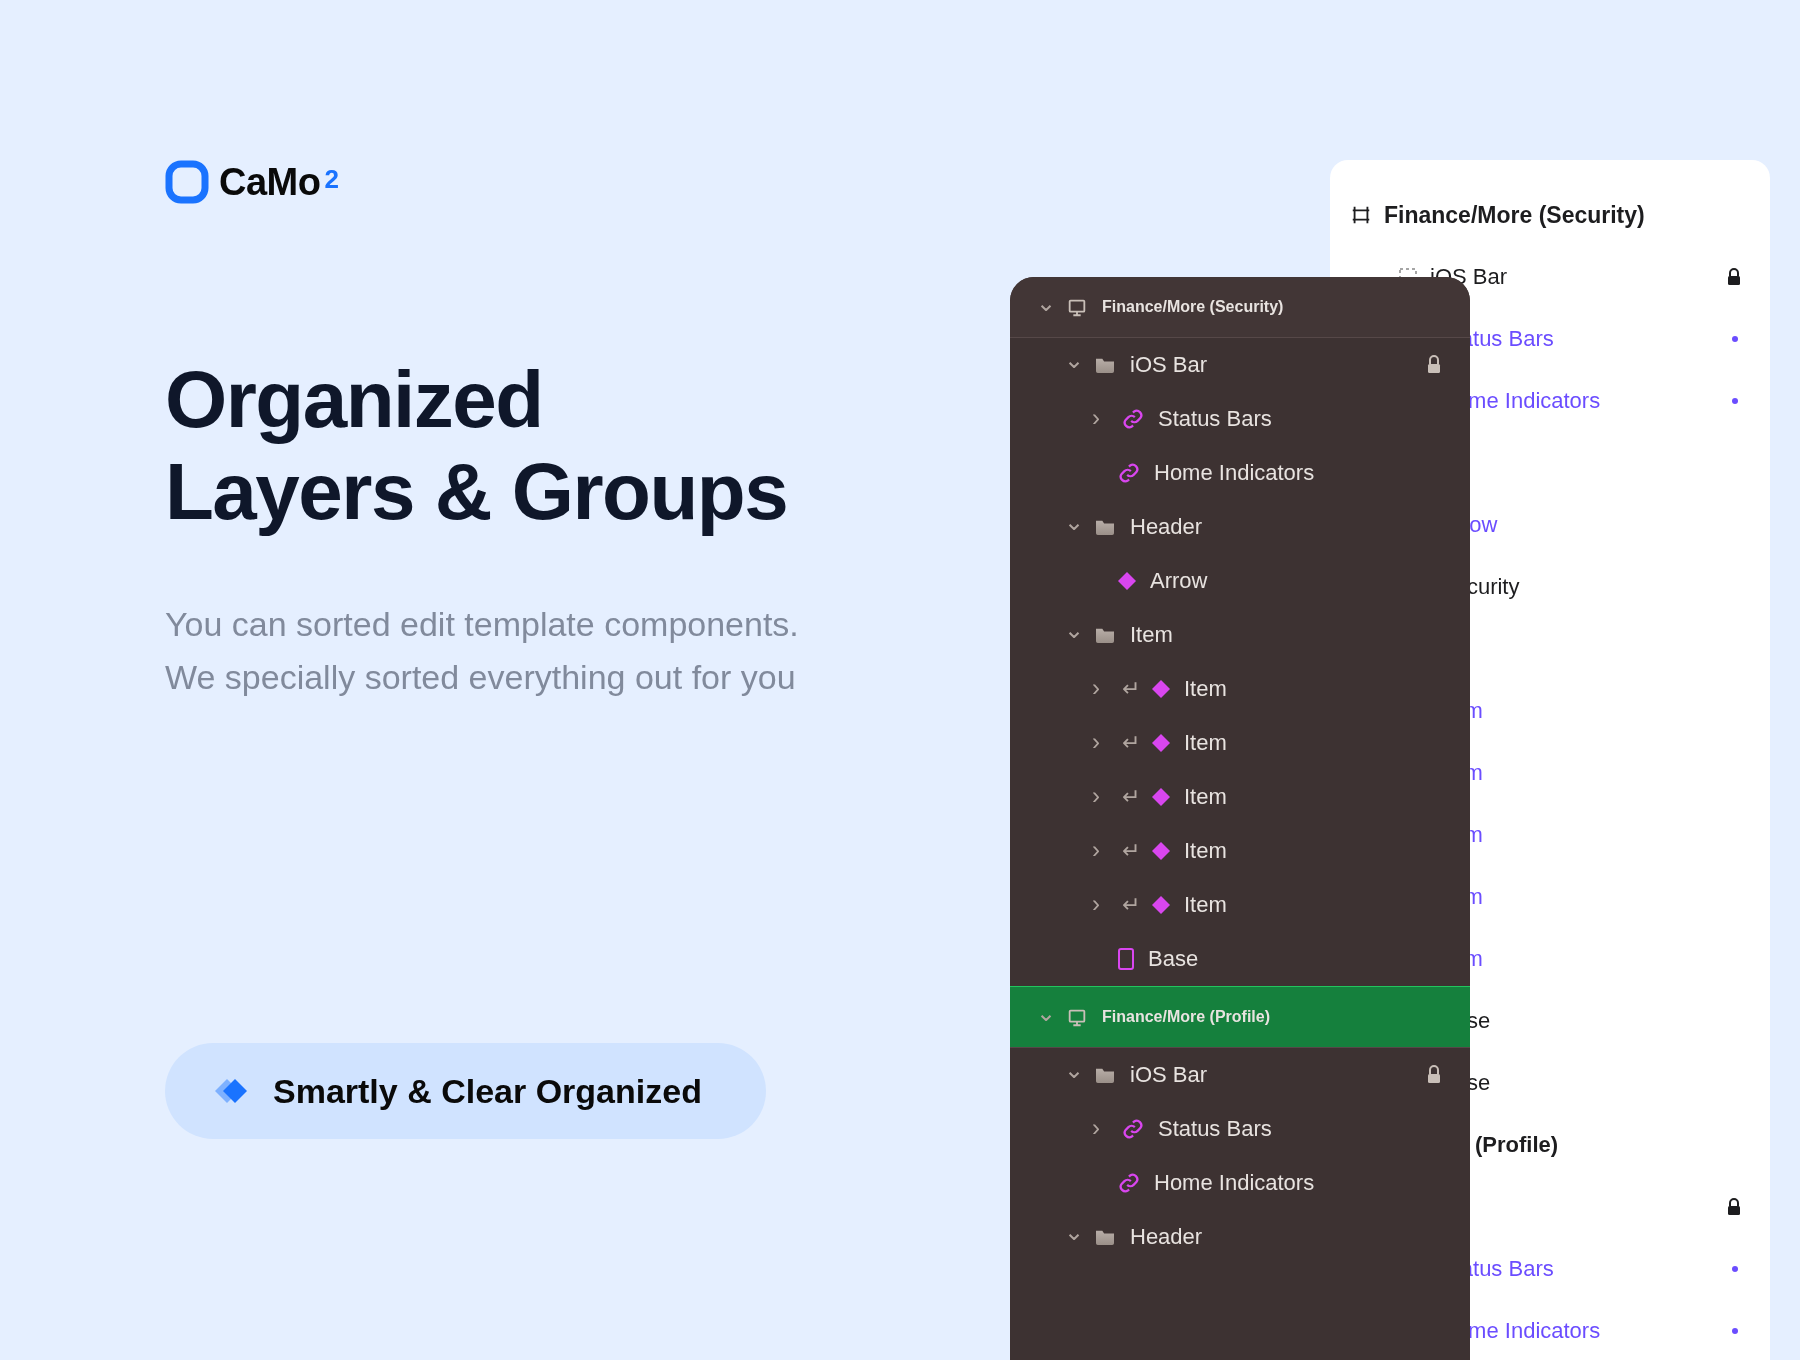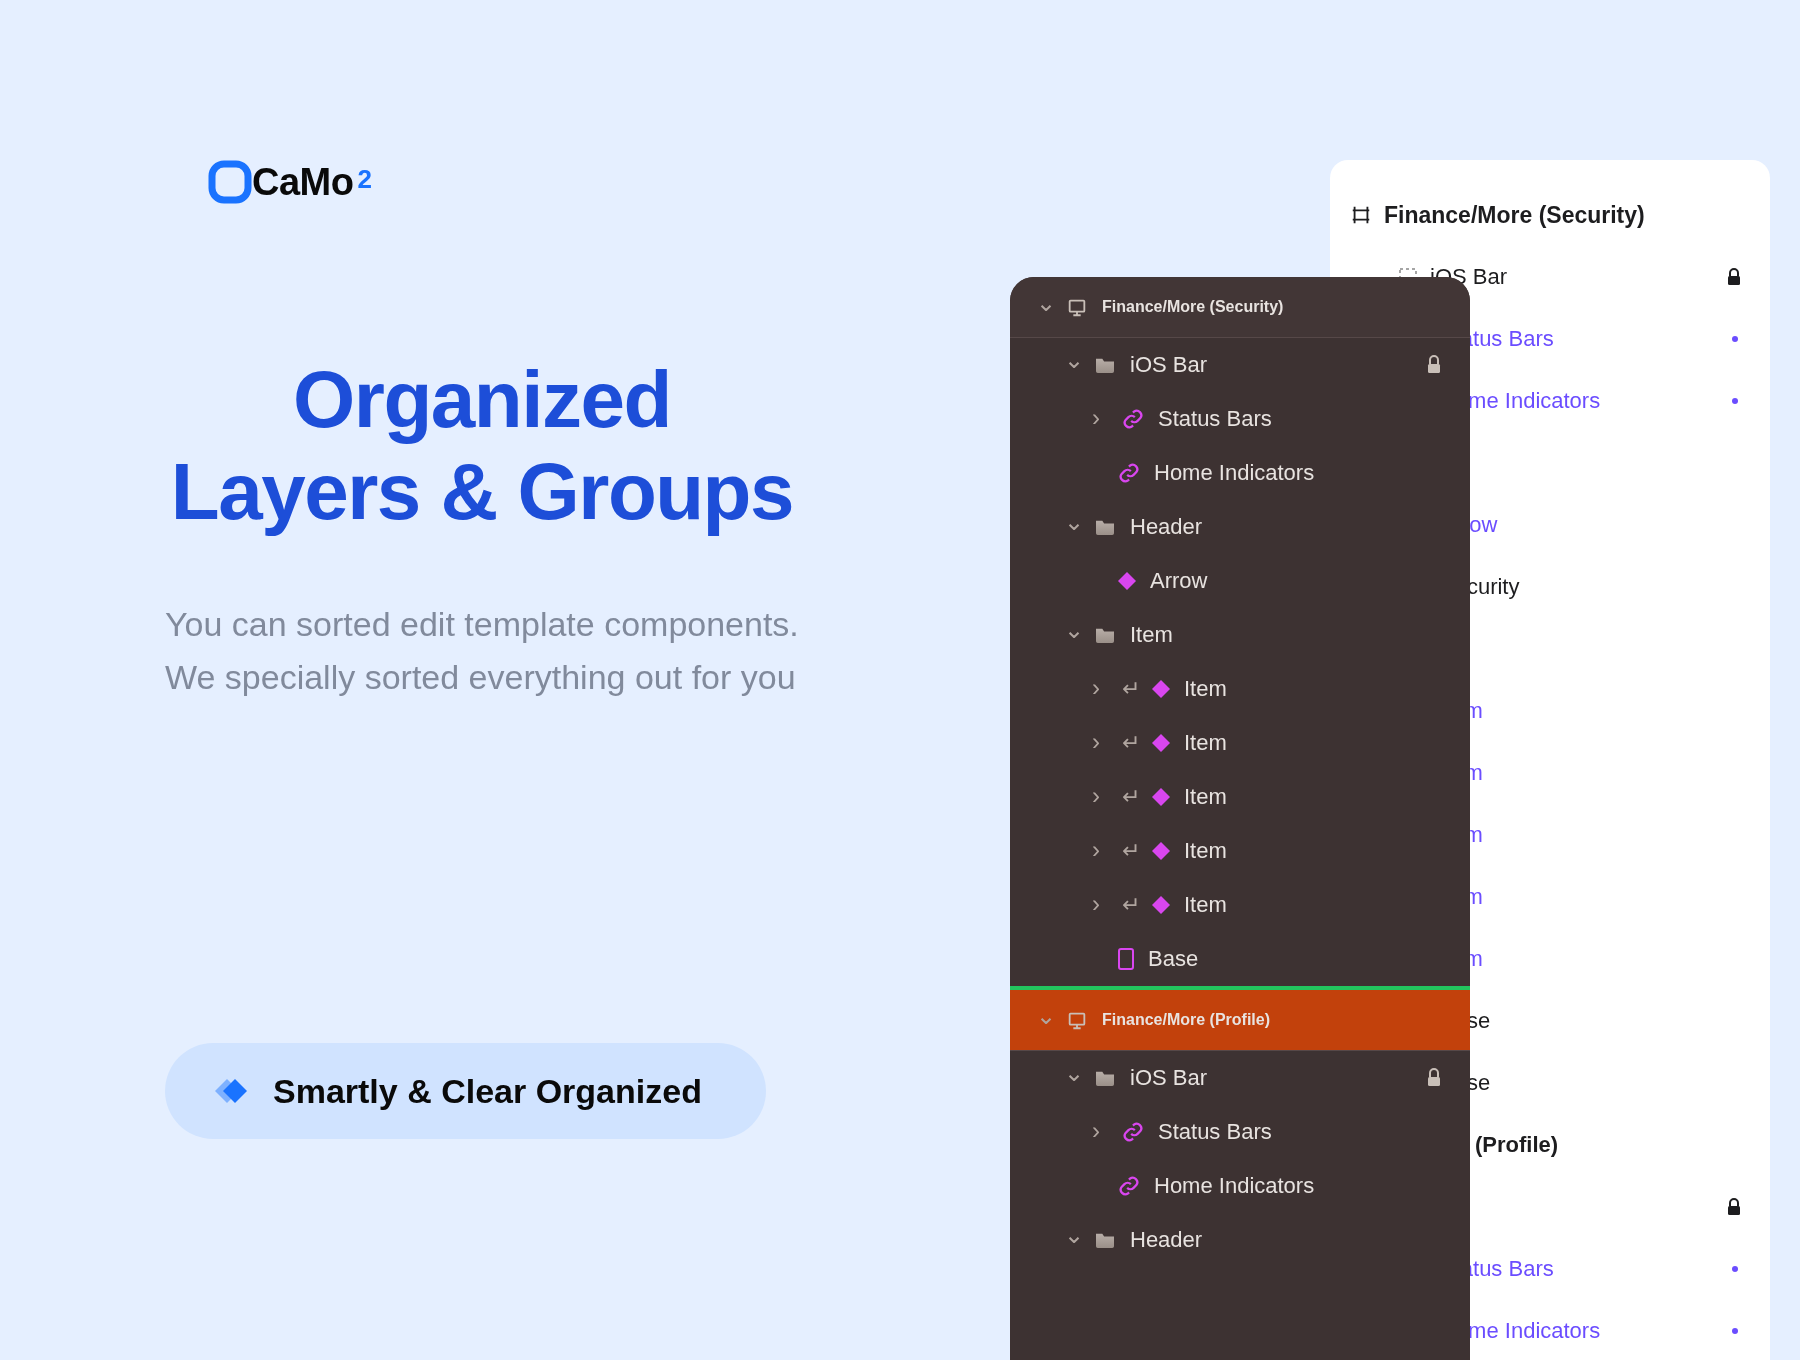--- a/index.html
+++ b/index.html
@@ -12,21 +12,21 @@
   position: relative;
 }
 .content {
   position: absolute;
   left: 165px;
   top: 160px;
 }
 .logo-row {
   display: flex;
   align-items: center;
-  margin-left: 43px;
+  gap: 10px;
 }
 .logo-mark {
   width: 44px; height: 44px;
 }
 .logo-text {
   font-size: 38px;
   font-weight: 700;
   color: #0a0a0a;
   letter-spacing: -0.5px;
 }
@@ -34,24 +34,23 @@
   font-size: 26px;
   font-weight: 700;
   color: #1a73ff;
   vertical-align: super;
   margin-left: 4px;
 }
 .headline {
   margin-top: 150px;
   font-size: 80px;
   font-weight: 700;
-  color: #1d4ed8;
+  color: #0f172a;
   line-height: 1.15;
   letter-spacing: -1.5px;
-  text-align: center;
 }
 .sub {
   margin-top: 60px;
   font-size: 34px;
   color: #818a9c;
   line-height: 1.55;
   font-weight: 400;
 }
 .pill {
   margin-top: 340px;
@@ -109,21 +108,21 @@
   height: 1083px;
 }
 .dp-header {
   display: flex;
   align-items: center;
   gap: 14px;
   padding: 18px 26px;
   background: #423636;
   border-bottom: 1px solid #564848;
 }
-.dp-header.alt { background: #c2410c; border-top: 4px solid #22c55e; }
+.dp-header.alt { background: #15803d; border-top: 1px solid #22c55e; }
 .dp-row {
   display: flex;
   align-items: center;
   gap: 14px;
   padding: 0 26px;
   height: 54px;
   font-size: 22px;
   color: #e5e0dd;
   position: relative;
 }

